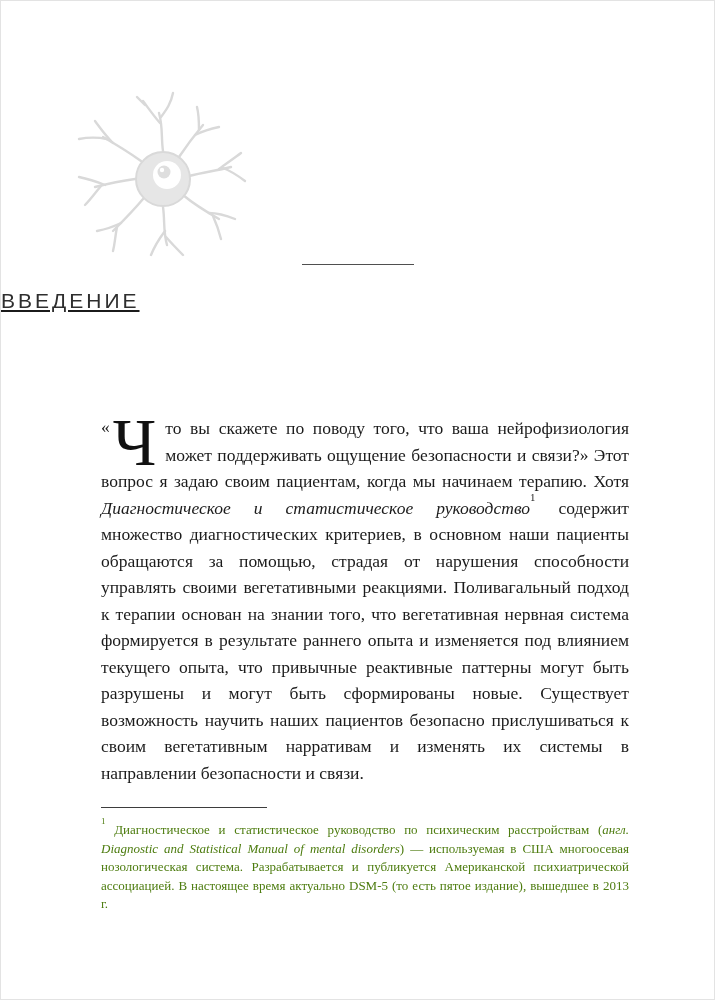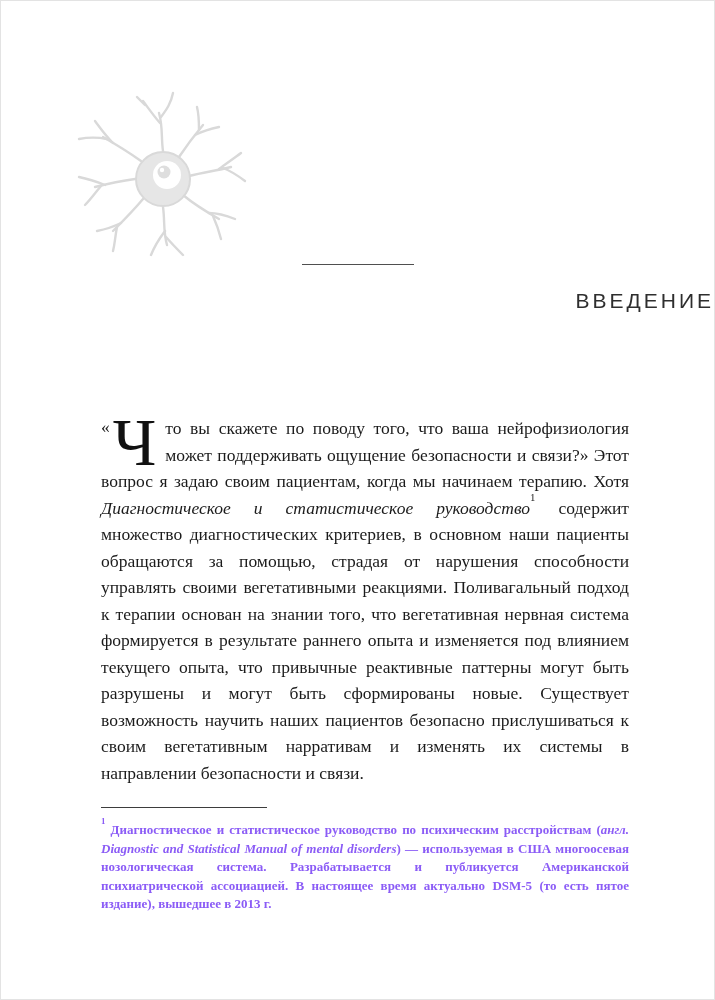--- a/index.html
+++ b/index.html
@@ -19,21 +19,21 @@
   
   .neuron {
     position: absolute;
     top: 78px;
     left: 66px;
     width: 192px;
     height: 185px;
   }
 
   
-  .title-block { text-align: right; padding-top: 263px; }
+  .title-block { text-align: left; padding-top: 263px; text-decoration: underline; }
   .title-rule {
     width: 112px;
     height: 1px;
     background: #4f4f4f;
     margin: 0 auto 24px auto;
   }
   .page-title {
     font-family: "Liberation Sans", sans-serif;
     font-size: 21px;
     font-weight: 400;
@@ -81,22 +81,21 @@
     height: 1px;
     background: #3d3d3d;
     margin: 21px 0 10px 0;
   }
   .footnote {
     font-size: 13px;
     line-height: 18.6px;
     text-align: justify;
     hyphens: auto;
     -webkit-hyphens: auto;
-    color: #8b5cf6;
-    font-weight: bold;
+    color: #4d7c0f;
   }
   .footnote sup.ref { font-size: 9px; }
 </style>
 </head>
 <body>
 
 <div class="page">
 
   <svg class="neuron" viewBox="0 0 192 185" aria-hidden="true">
     <g fill="none" stroke="#d9d9d9" stroke-width="2.4" stroke-linecap="round">

